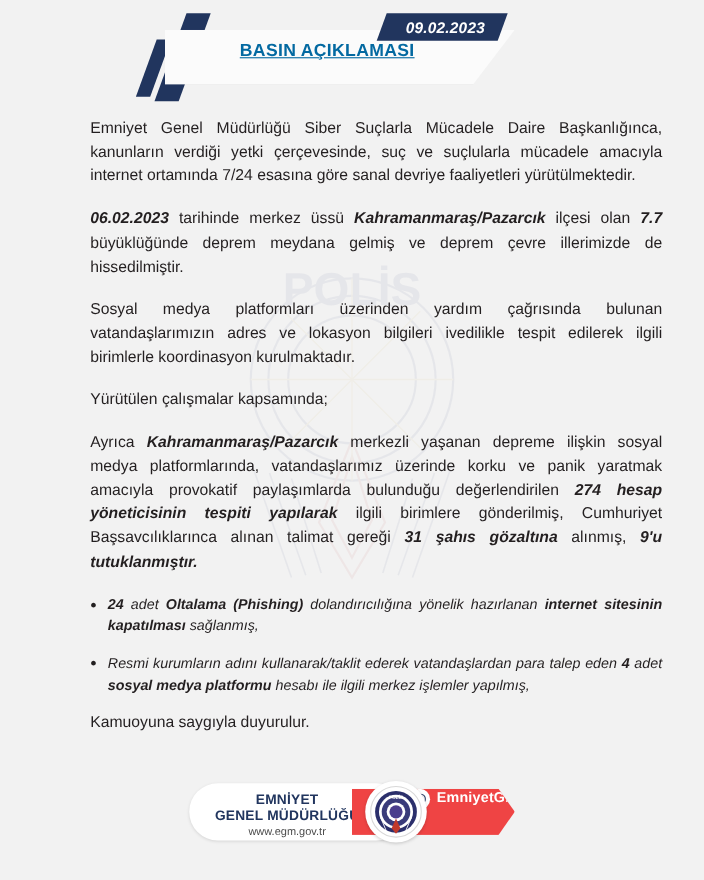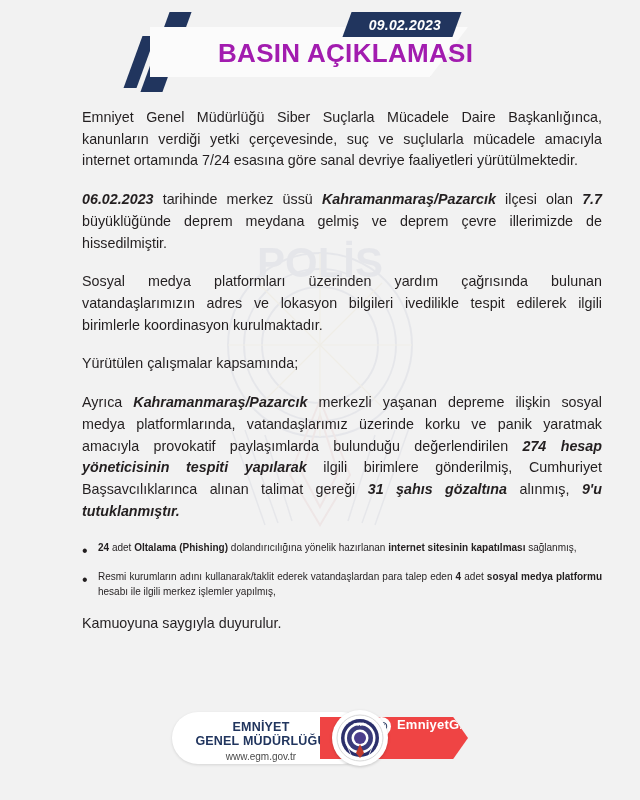--- a/index.html
+++ b/index.html
@@ -60,25 +60,26 @@
     width: 318px;
     height: 50px;
     background: #fbfbfb;
     box-shadow: 0 1px 3px rgba(0,0,0,0.10);
     clip-path: polygon(0 0, 100% 0, 88% 100%, 0 100%);
   }
   #press-title {
     position: absolute;
     left: 218px;
     top: 38px;
-    font-size: 26px;
+    font-size: 16px;
     font-weight: bold;
     letter-spacing: 0.3px;
-    color: #a21caf;
+    color: #0369a1;
     white-space: nowrap;
+    text-decoration: underline;
   }
   #date-badge {
     position: absolute;
     left: 347px;
     top: 12px;
     height: 25px;
     padding: 0 16px 0 22px;
     background: #21355e;
     transform: skewX(-20deg);
     display: flex;
@@ -118,24 +119,25 @@
   }
   ul#bullets {
     list-style: none;
     margin: 0 0 14px 0;
     padding: 0;
   }
   ul#bullets li {
     position: relative;
     margin: 0 0 14px 0;
     padding-left: 16px;
-    font-size: 10px;
+    font-size: 13px;
     line-height: 1.52;
     text-align: justify;
     color: #231f20;
+    font-style: italic;
   }
   ul#bullets li::before {
     content: "\2022";
     position: absolute;
     left: 0;
     top: -1px;
     font-size: 16px;
     color: #231f20;
   }
   ul#bullets li b { font-weight: bold; }

